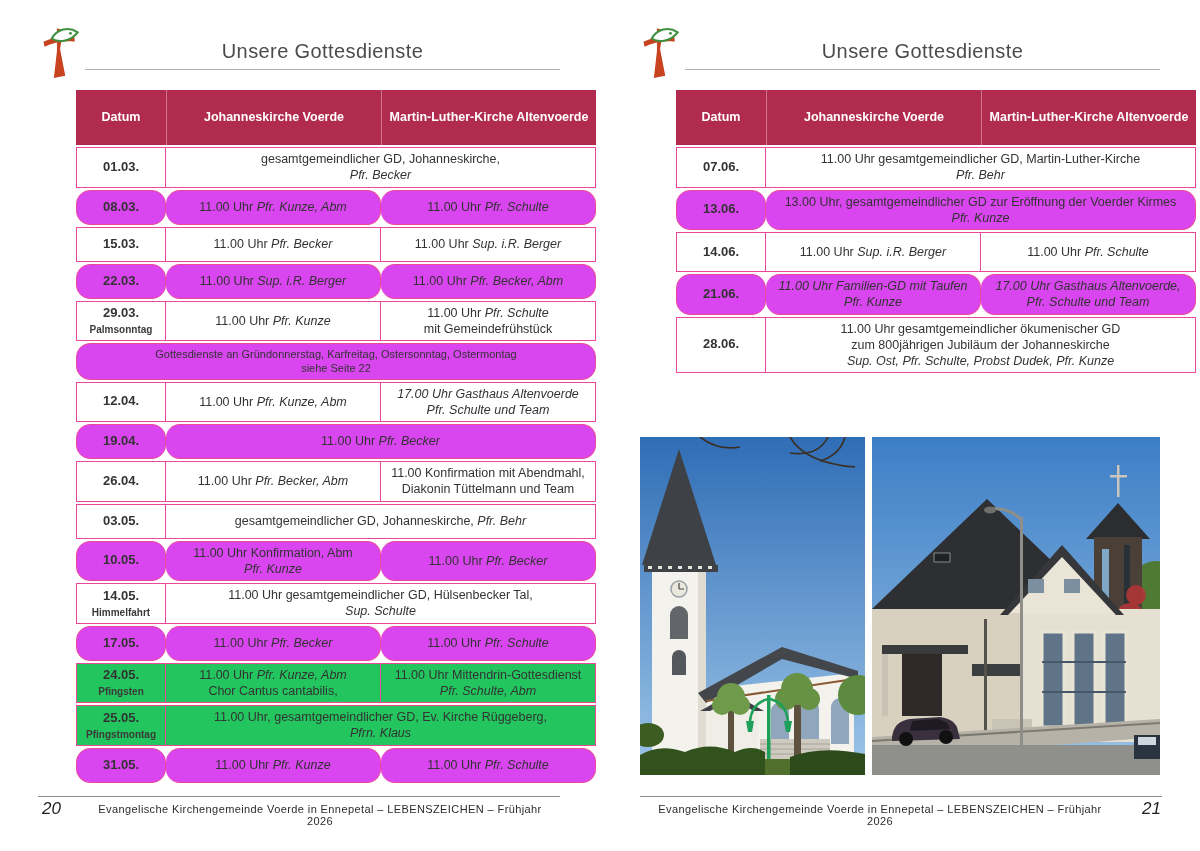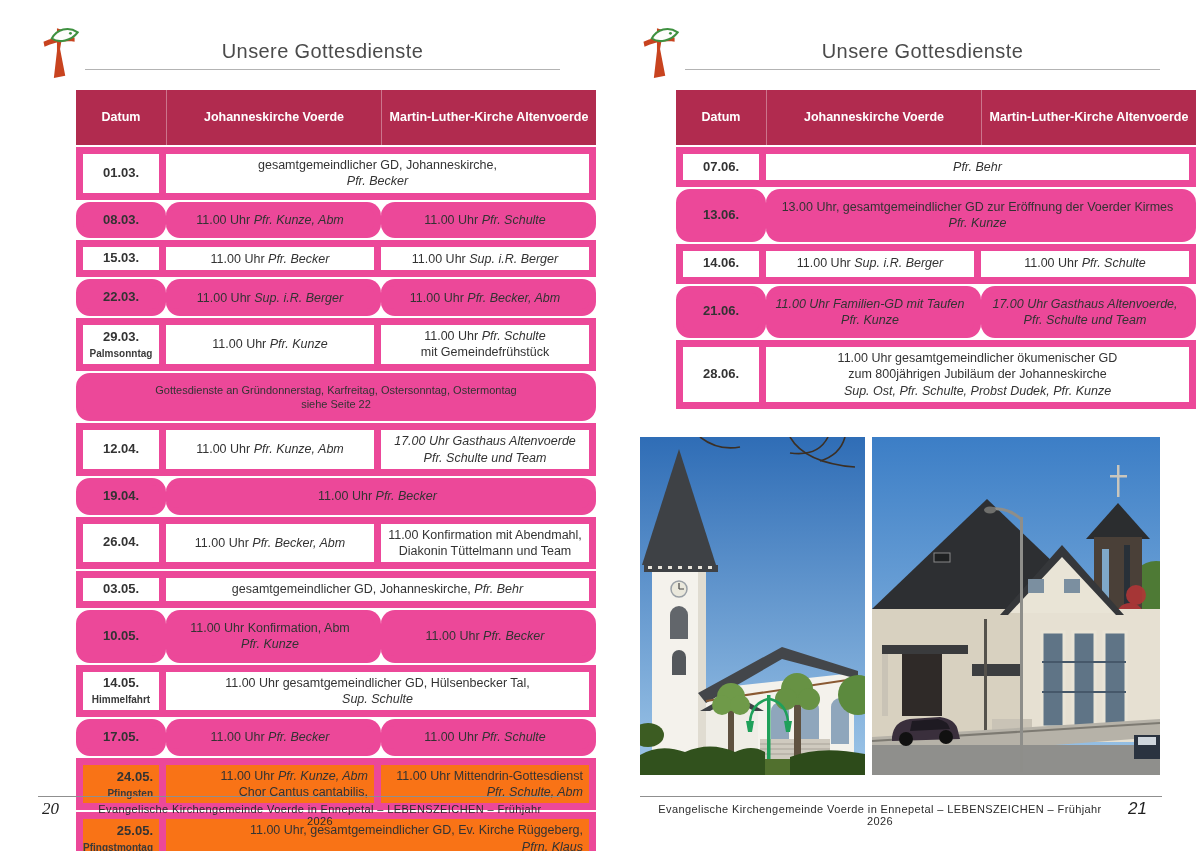--- a/index.html
+++ b/index.html
@@ -14,46 +14,46 @@
   .titlerule{position:absolute;left:85px;right:40px;top:69px;height:1px;background:#b3b3b3;}
 
   .gtable{position:absolute;left:40px;top:90px;width:520px;padding-left:36px;}
   .thead{display:flex;height:55px;background:#b12b4f;}
   .hcell{display:flex;align-items:center;justify-content:center;color:#fff;
     font-weight:bold;font-size:12.5px;text-align:center;line-height:1.2;padding:0 4px;box-sizing:border-box;}
   .hcell.d{width:90px;flex:none;}
   .hcell.c{flex:1 1 0;border-left:1px solid rgba(255,255,255,.35);}
 
   .trow{display:flex;margin-top:2px;}
-  .cell{box-sizing:border-box;border:7px solid #ec4899;min-height:35px;
+  .cell{box-sizing:border-box;border:1px solid #ec4899;min-height:35px;
     display:flex;flex-direction:column;justify-content:center;align-items:center;
     text-align:center;font-size:12.5px;line-height:1.3;padding:3px 6px;background:#fff;}
   .cell + .cell{border-left:none;}
   .datecell{width:90px;flex:none;}
   .col{flex:1 1 0;} .span2{flex:2 1 0;} .fullcell{flex:1 1 0;font-size:11px;}
-  .bg-gray .cell{background:#ec4899;border-radius:14px;}
-  .bg-pink .cell{background:#f97316;align-items:flex-end;}
+  .bg-gray .cell{background:#d946ef;border-radius:14px;}
+  .bg-pink .cell{background:#22c55e;}
   .bg-white .cell{background:#ffffff;}
   .date{font-weight:bold;font-size:13px;color:#333;}
   .datenote{font-weight:bold;font-size:10px;color:#3a3a3a;margin-top:1px;}
   .ln{display:block;}
   .it{font-style:italic;margin-top:48px;}
   .page1 .cell{min-height:40px;}
 
   .photos{position:absolute;left:40px;top:437px;width:520px;height:338px;display:flex;gap:7px;}
   .photo{height:338px;overflow:hidden;flex:none;}
   .photo svg{display:block;}
 
   .footrule{position:absolute;left:38px;right:40px;top:796px;height:1px;background:#8f8f8f;}
   .page1 .footrule{left:40px;right:38px;}
   .foottext{position:absolute;top:803px;left:85px;right:45px;text-align:center;
     font-size:11px;color:#2b2b2b;letter-spacing:.4px;}
   .page1 .foottext{left:45px;right:85px;}
   .pagenum{position:absolute;top:799px;font-size:17px;font-style:italic;color:#1f1f1f;}
-  .page0 .pagenum{left:42px;font-family:Liberation Serif, serif;} .page1 .pagenum{right:53px;}
+  .page0 .pagenum{left:42px;} .page1 .pagenum{right:39px;}
 </style>
 </head>
 <body>
 
 <div class="spread">
 
   <div class="page page0">
     <div class="logo">
       <svg viewBox="0 0 42 54" width="44" height="56">
         <path d="M7 17 C16 13 26 12 37 13 L37 17 C26 16 16 18 8 22 Z" fill="#c8431f"></path>
@@ -266,20 +266,21 @@
         <div class="hcell d">Datum</div>
         <div class="hcell c">Johanneskirche Voerde</div>
         <div class="hcell c">Martin-Luther-Kirche Altenvoerde</div>
       </div>
       <div>
           <div class="trow bg-white">
             <div class="cell datecell">
               <div class="date">07.06.</div>
             </div>
             <div class="cell span2">
+              <span class="ln"><span>11.00 Uhr  gesamtgemeindlicher GD, Martin-Luther-Kirche</span></span>
               <span class="ln"><span class="it">Pfr. Behr</span></span>
             </div>
           </div>
           <div class="trow bg-gray">
             <div class="cell datecell">
               <div class="date">13.06.</div>
             </div>
             <div class="cell span2">
               <span class="ln"><span>13.00 Uhr, gesamtgemeindlicher GD zur Eröffnung der Voerder Kirmes</span></span>
               <span class="ln"><span class="it">Pfr. Kunze</span></span>

